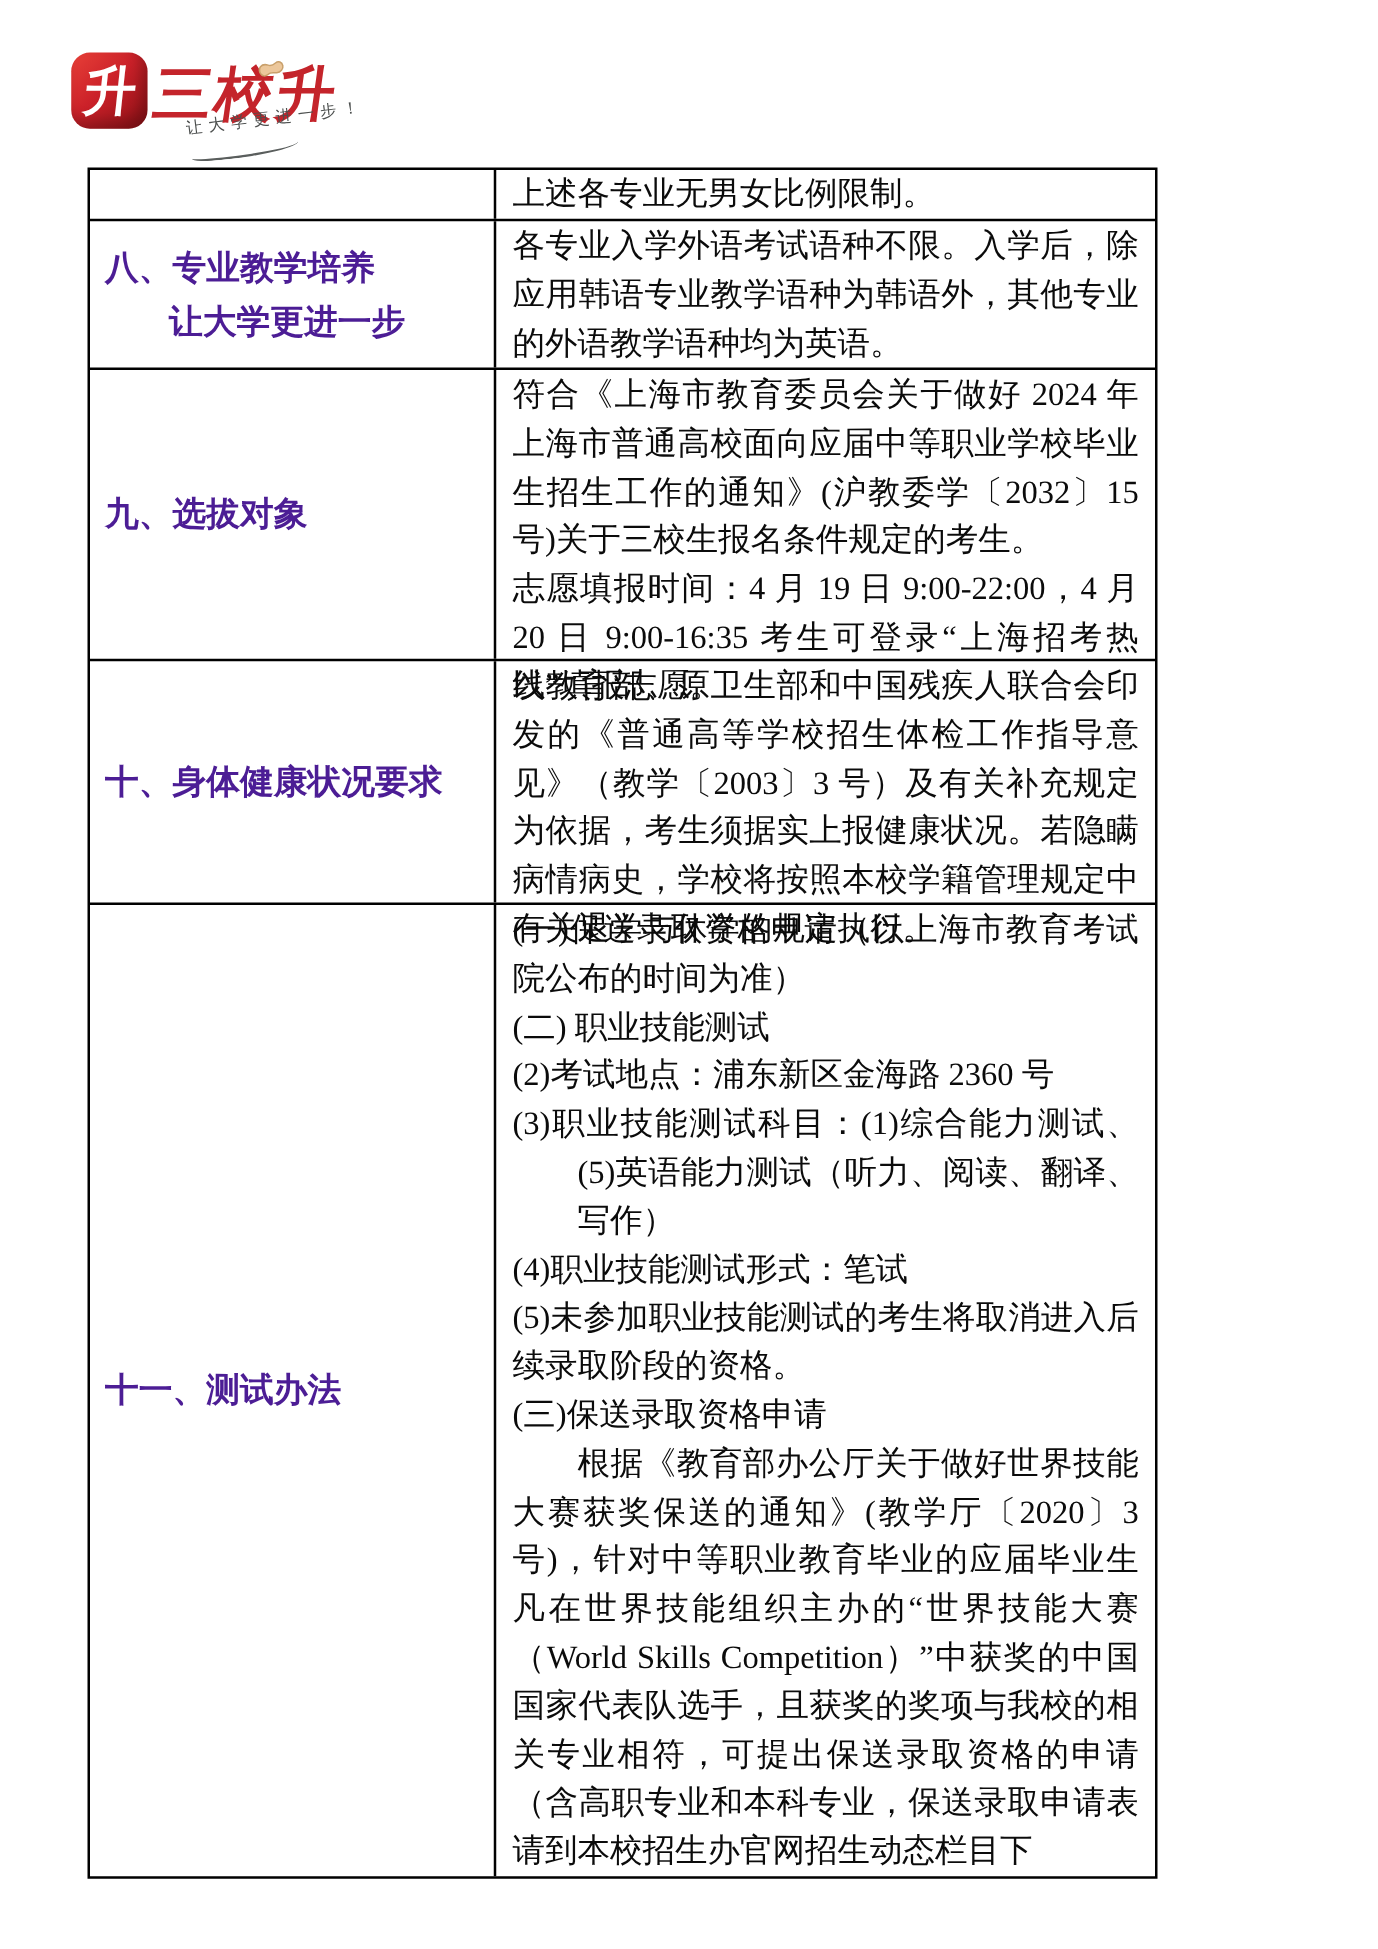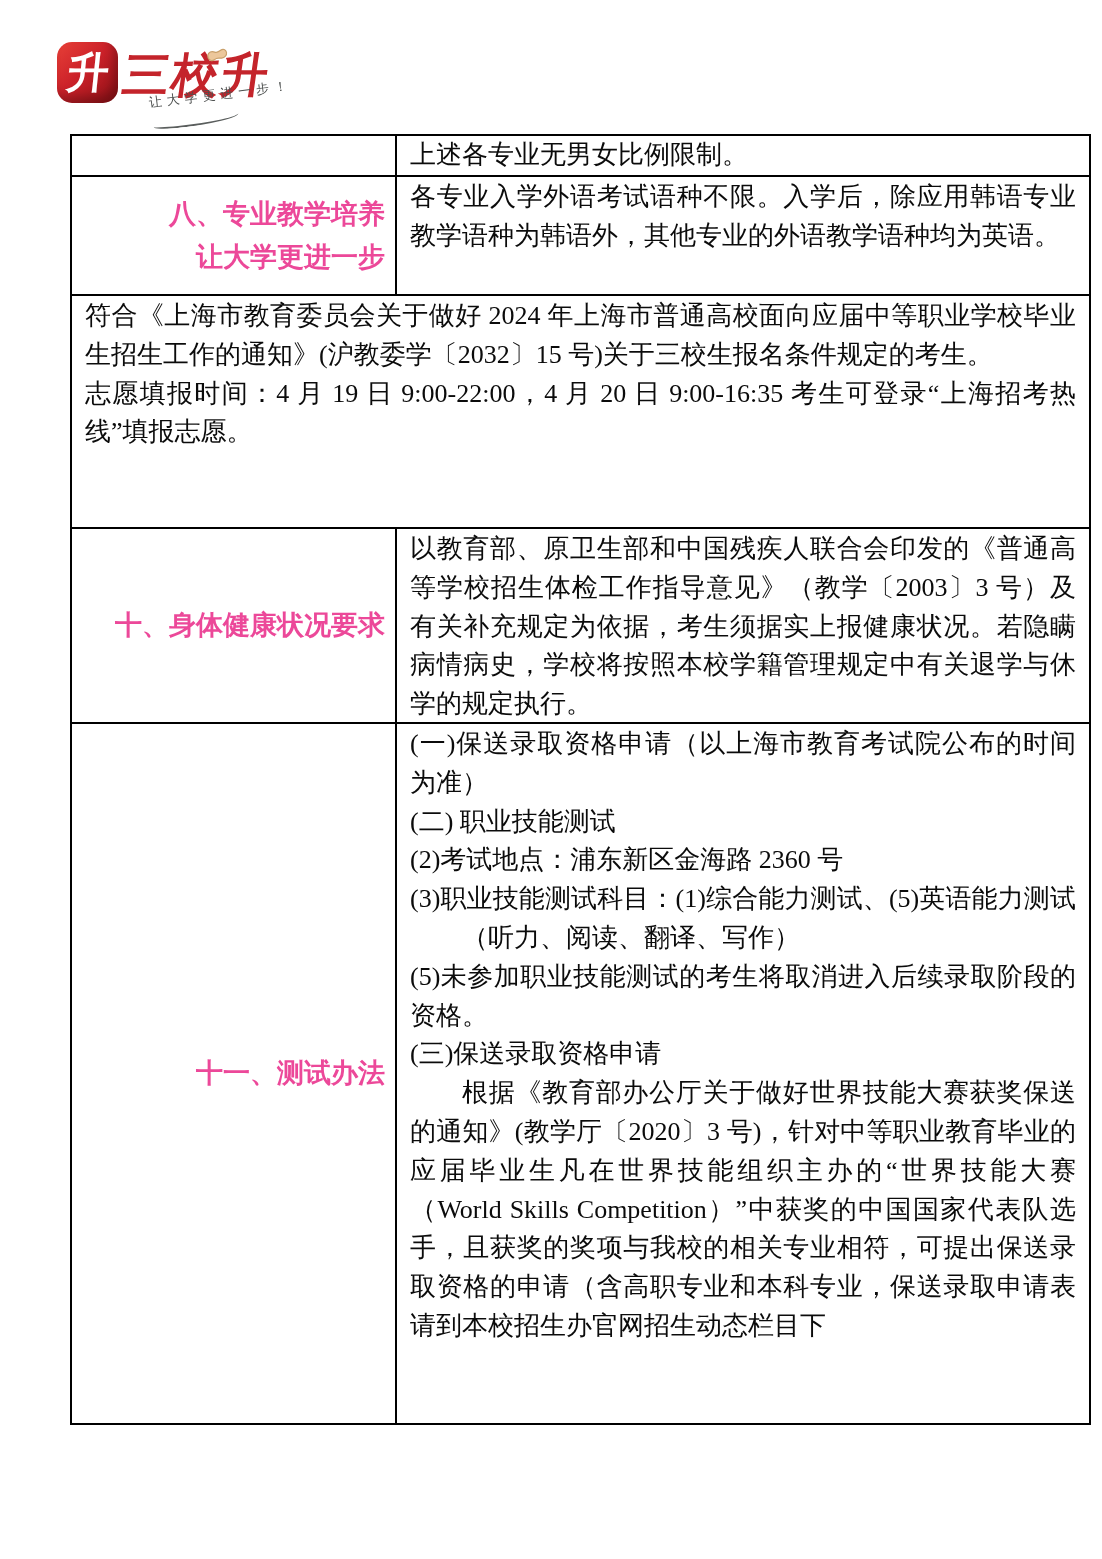--- a/index.html
+++ b/index.html
@@ -85,21 +85,21 @@
     border-bottom: 2px solid #5a5e5d;
     border-radius: 0 0 100% 40%;
     transform: rotate(-6deg);
   }
 
   
   .doc-table {
     position: absolute;
     left: 70px;
     top: 134px;
-    width: 1021px;
+    width: 856px;
     box-sizing: border-box;
     border: 2px solid #000000;
   }
   .trow {
     display: flex;
     box-sizing: border-box;
   }
   .trow + .trow {
     border-top: 2px solid #000000;
   }
@@ -111,22 +111,21 @@
     width: 325px;
     border-right: 2px solid #000000;
     display: flex;
     flex-direction: column;
     justify-content: center;
     padding: 2px 10px 2px 12px;
     font-family: "Liberation Sans", "DejaVu Sans", sans-serif;
     font-weight: 700;
     font-size: 27px;
     line-height: 43px;
-    color: #ec4899;
-    text-align: right;
+    color: #4c1d95;
   }
   .cell.content {
     flex: 1 1 auto;
     padding: 1px 13px 0 13px;
     font-size: 26px;
     line-height: 38.8px;
     text-align: justify;
     color: #0b0b0b;
   }
   .cell.content p { margin: 0; }
@@ -172,20 +171,23 @@
     <div class="cell label">
       <div>八、专业教学培养</div>
       <div class="label-line2">让大学更进一步</div>
     </div>
     <div class="cell content">
       <p>各专业入学外语考试语种不限。入学后，除应用韩语专业教学语种为韩语外，其他专业的外语教学语种均为英语。</p>
     </div>
   </div>
 
   <div class="trow r3">
+    <div class="cell label">
+      <div>九、选拔对象</div>
+    </div>
     <div class="cell content">
       <p>符合《上海市教育委员会关于做好 2024 年上海市普通高校面向应届中等职业学校毕业生招生工作的通知》(沪教委学〔2032〕15 号)关于三校生报名条件规定的考生。</p>
       <p>志愿填报时间：4 月 19 日 9:00-22:00，4 月 20 日 9:00-16:35 考生可登录“上海招考热线”填报志愿。</p>
     </div>
   </div>
 
   <div class="trow r4">
     <div class="cell label">
       <div>十、身体健康状况要求</div>
     </div>
@@ -196,19 +198,20 @@
 
   <div class="trow r5">
     <div class="cell label">
       <div>十一、测试办法</div>
     </div>
     <div class="cell content">
       <p>(一)保送录取资格申请（以上海市教育考试院公布的时间为准）</p>
       <p>(二) 职业技能测试</p>
       <p>(2)考试地点：浦东新区金海路 2360 号</p>
       <p class="hanging">(3)职业技能测试科目：(1)综合能力测试、(5)英语能力测试（听力、阅读、翻译、写作）</p>
+      <p>(4)职业技能测试形式：笔试</p>
       <p>(5)未参加职业技能测试的考生将取消进入后续录取阶段的资格。</p>
       <p>(三)保送录取资格申请</p>
       <p class="indent-first">根据《教育部办公厅关于做好世界技能大赛获奖保送的通知》(教学厅〔2020〕3 号)，针对中等职业教育毕业的应届毕业生凡在世界技能组织主办的“世界技能大赛（World Skills Competition）”中获奖的中国国家代表队选手，且获奖的奖项与我校的相关专业相符，可提出保送录取资格的申请（含高职专业和本科专业，保送录取申请表请到本校招生办官网招生动态栏目下</p>
     </div>
   </div>
 
 </div>
 
 </body></html>

